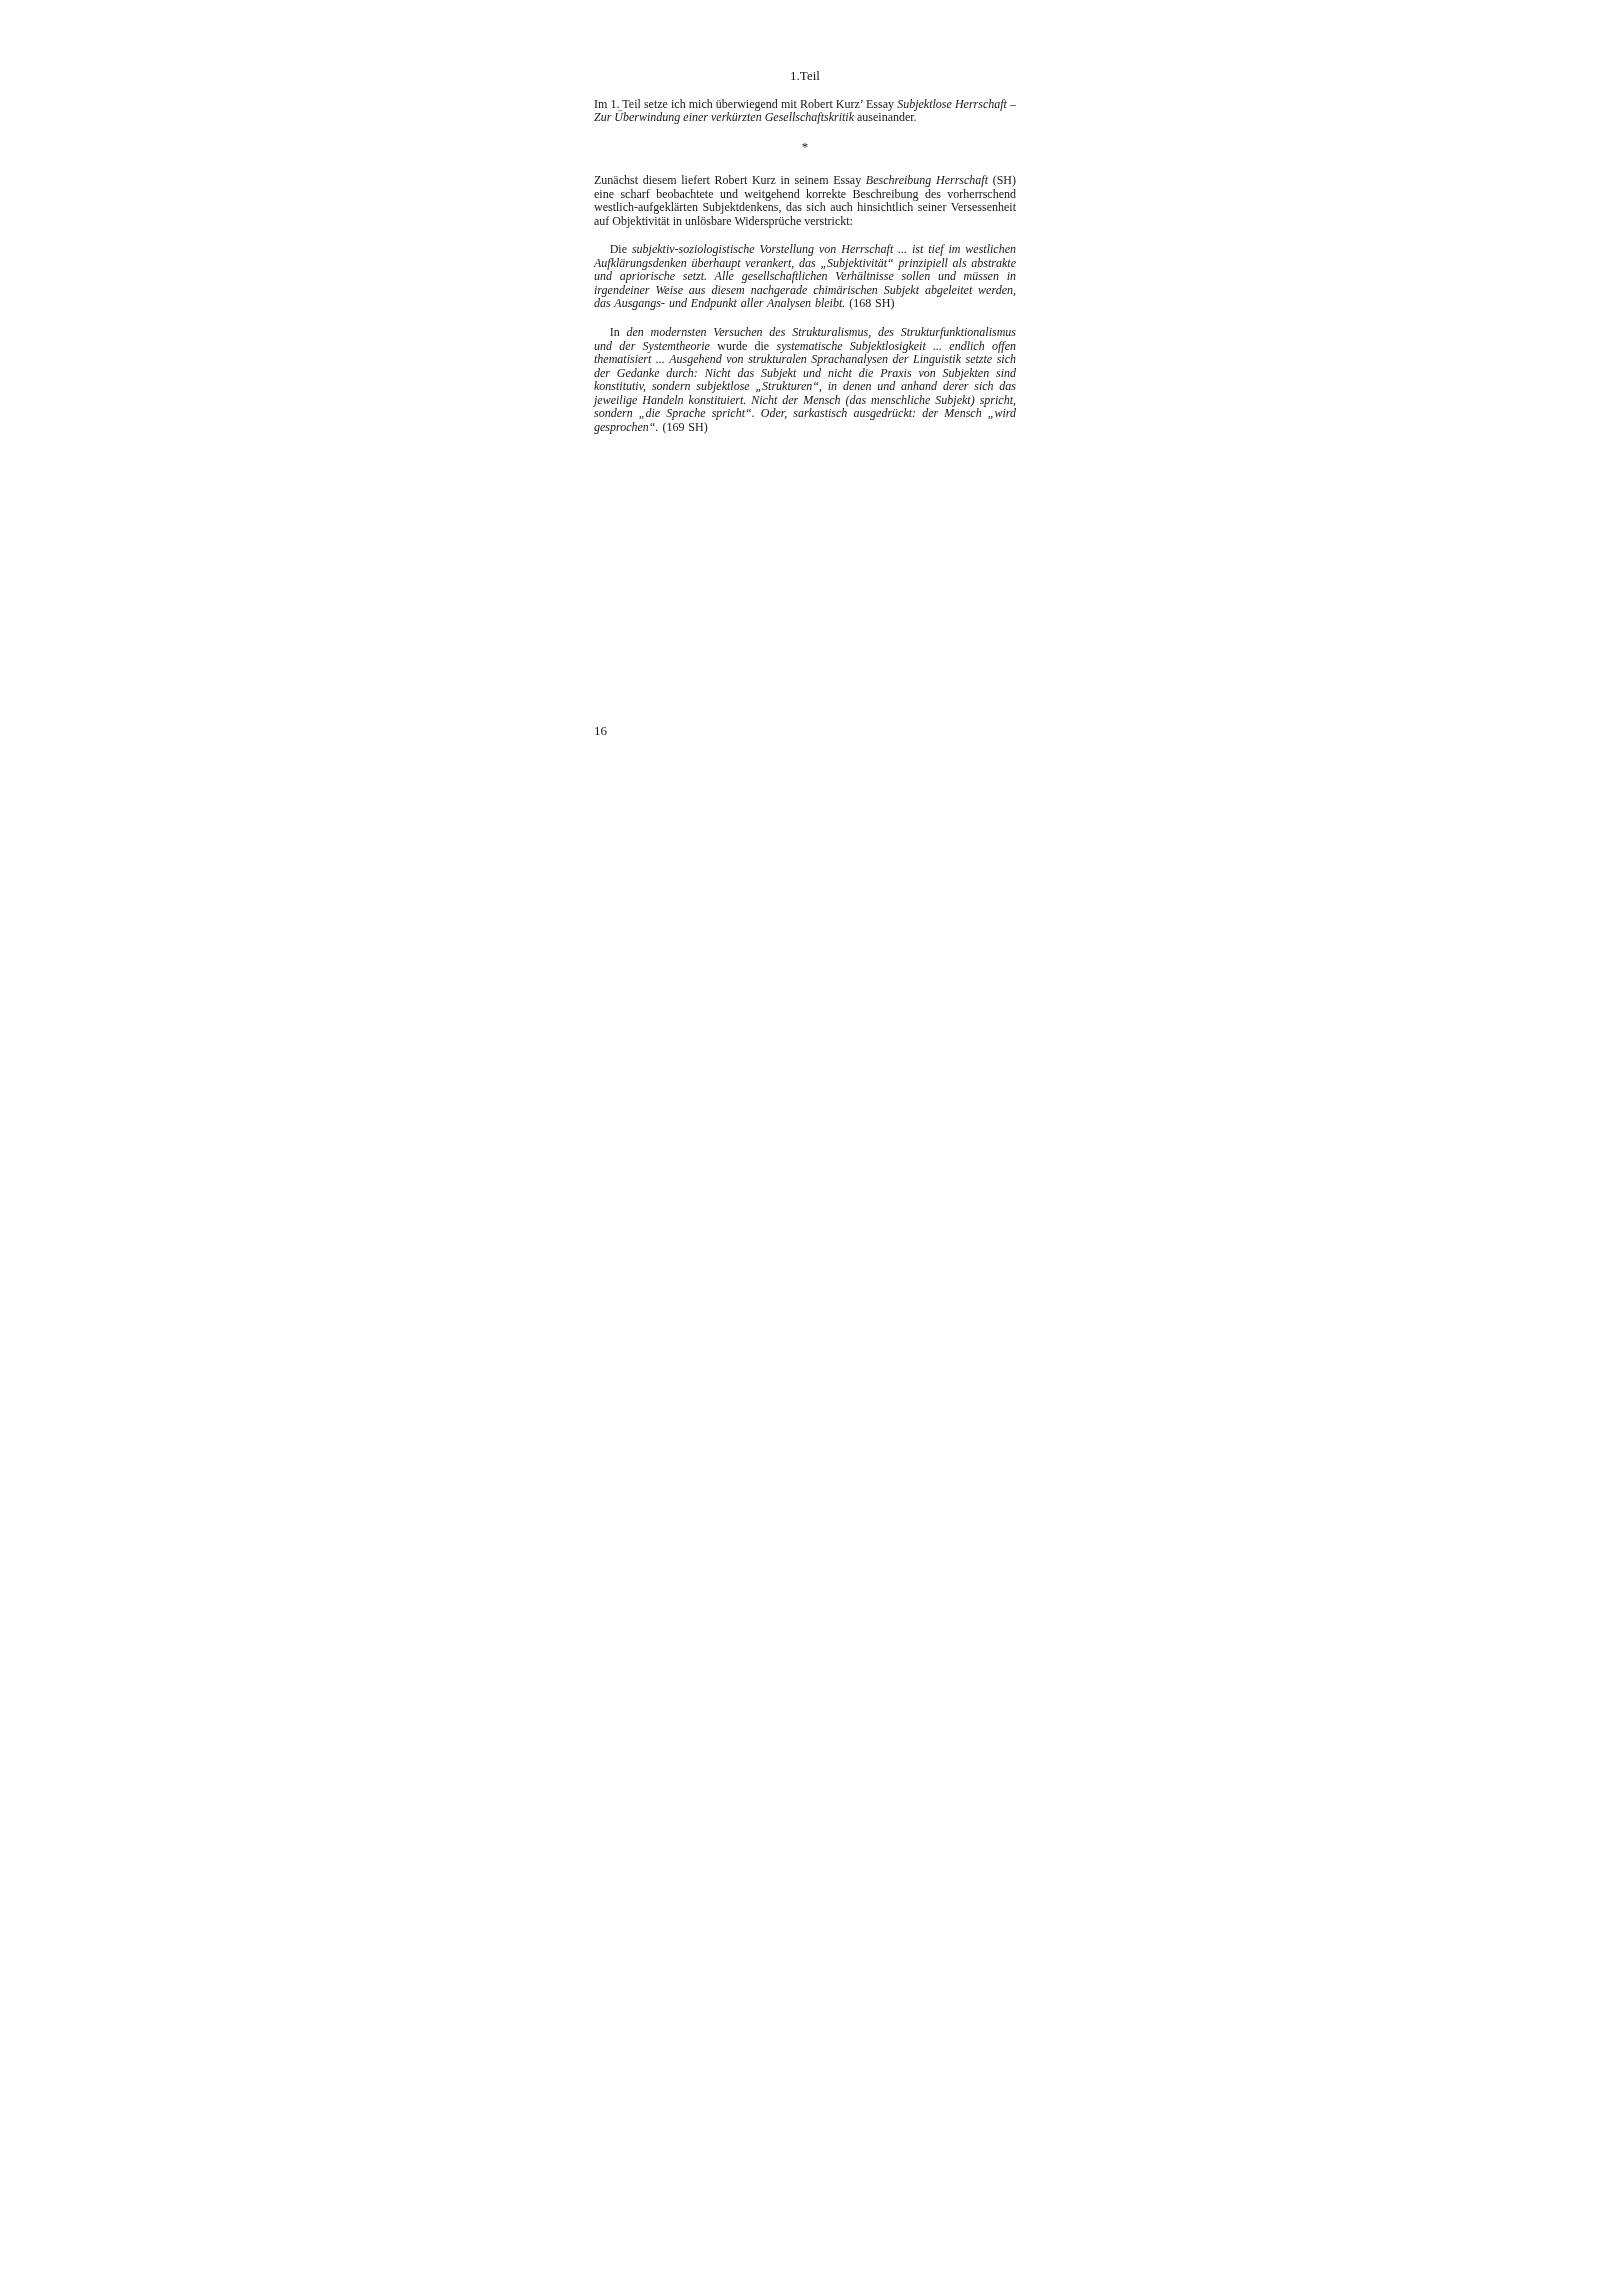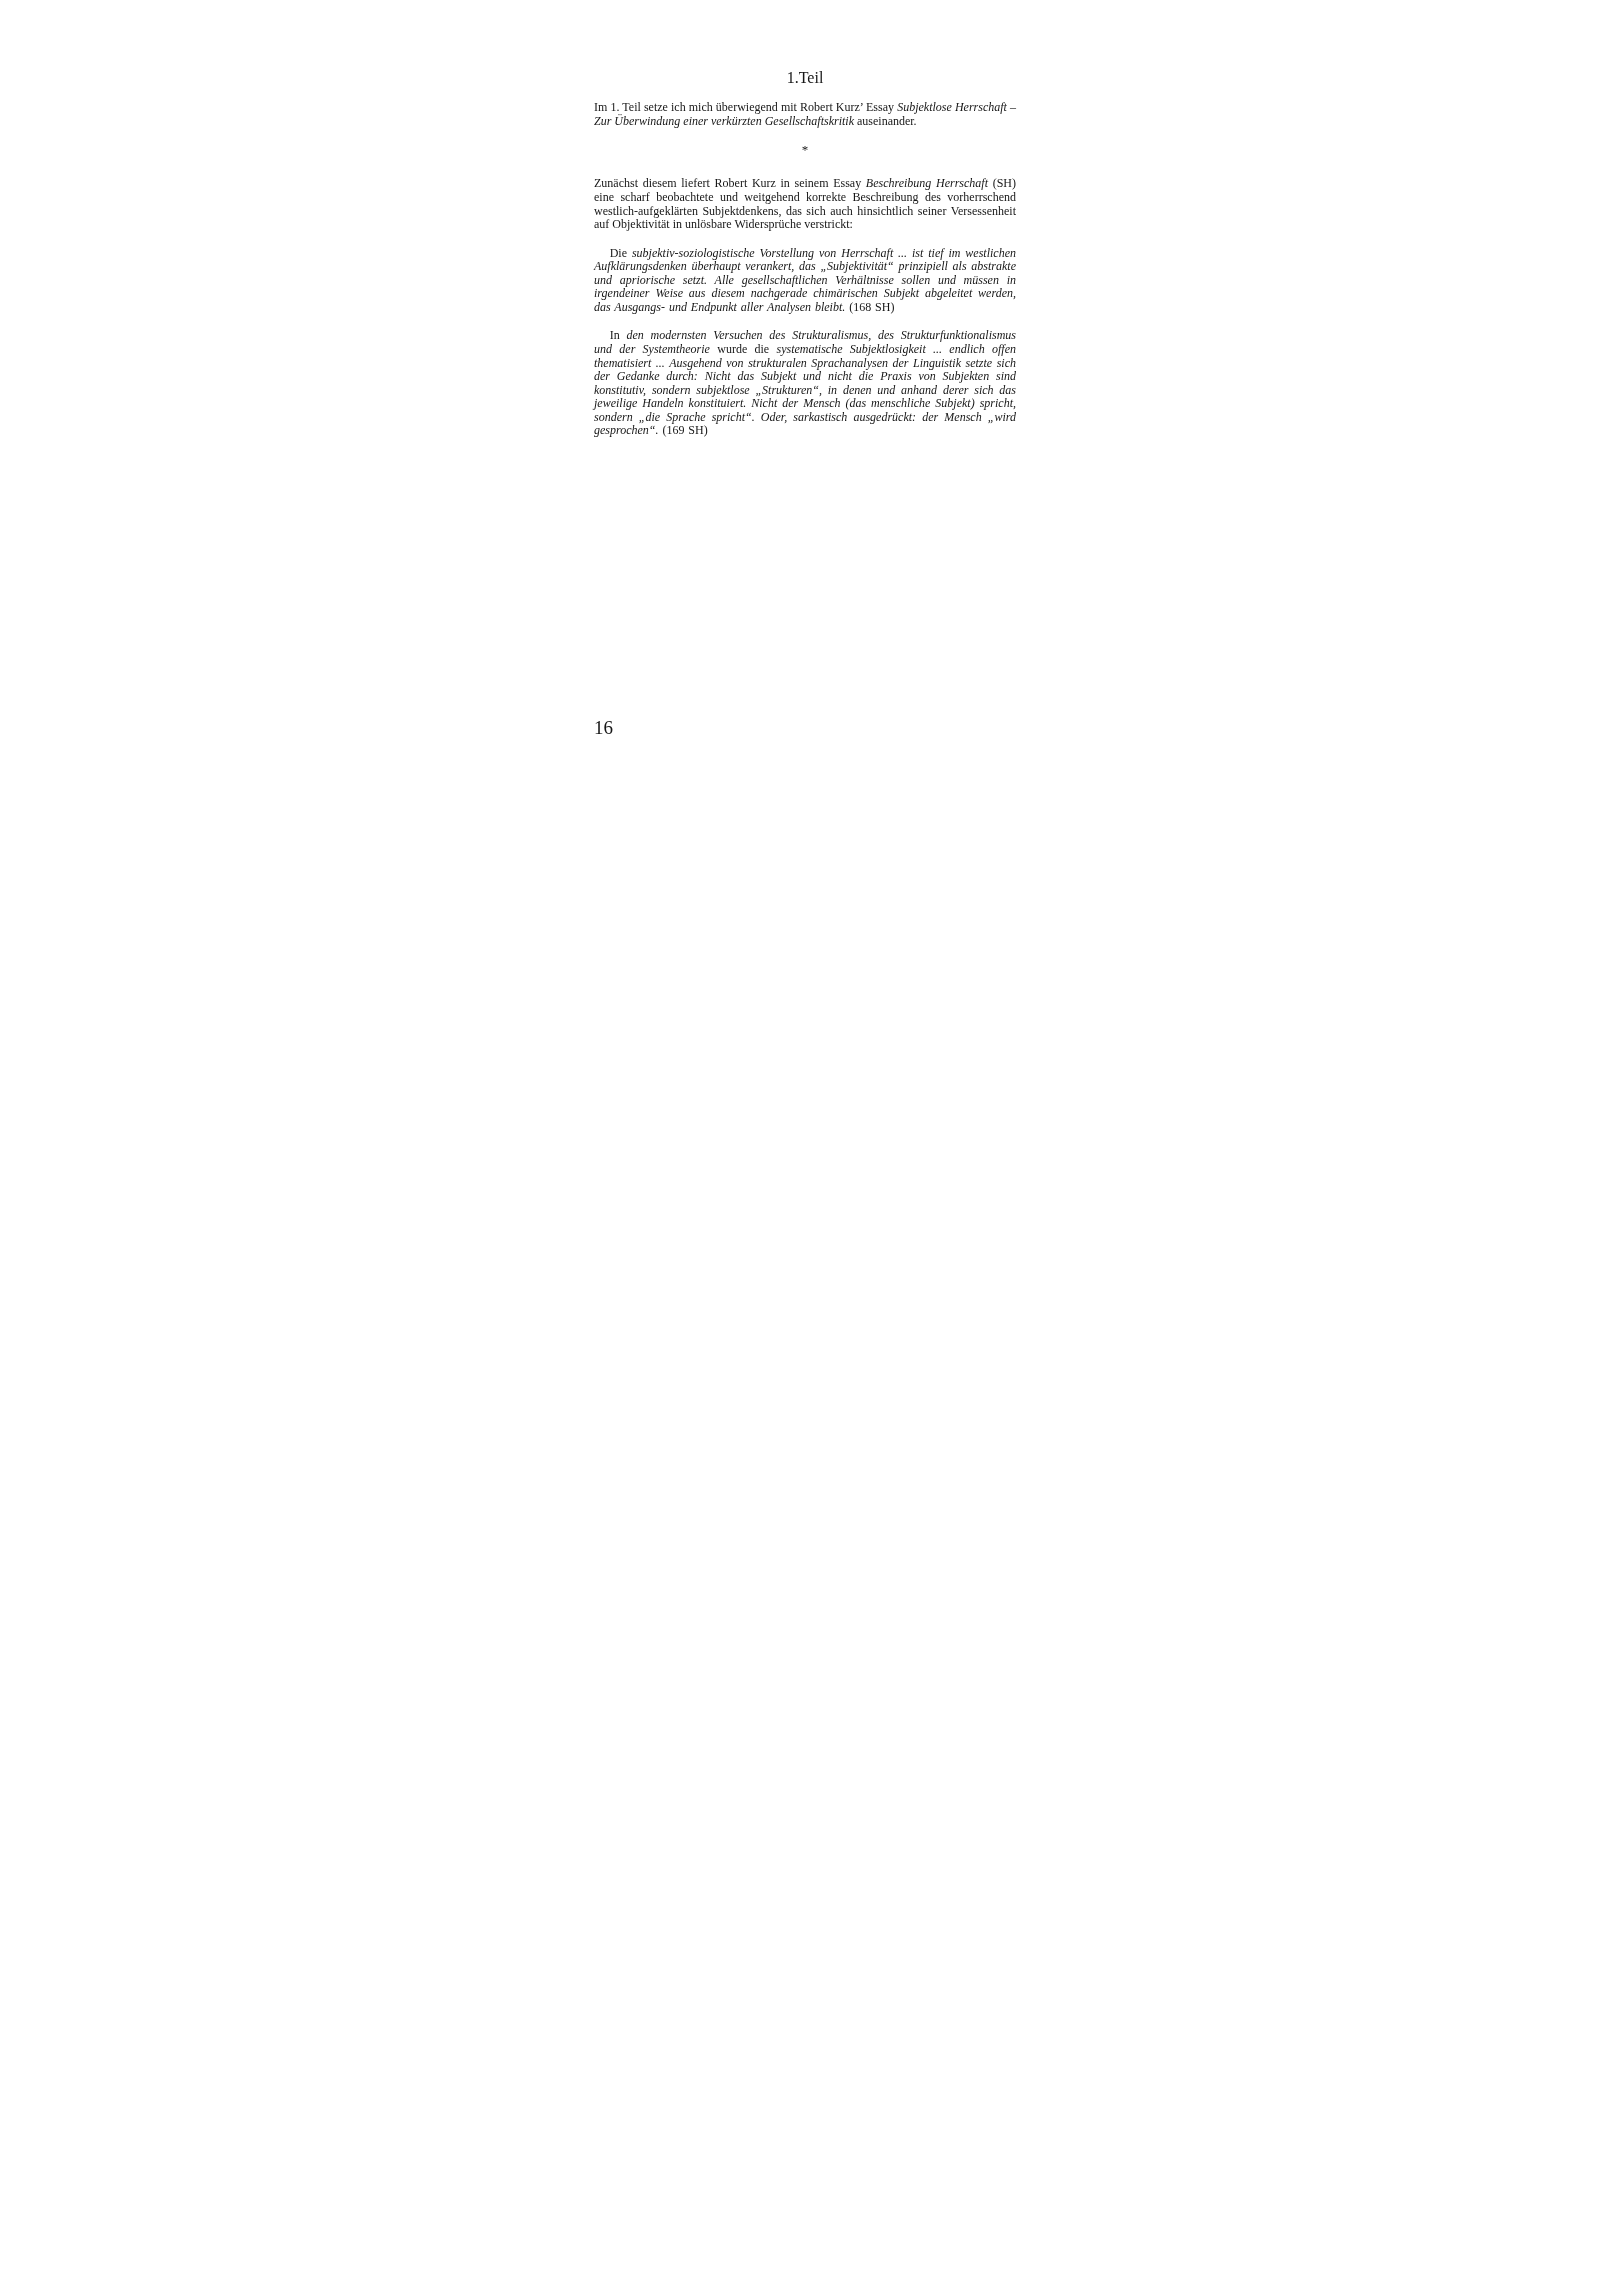--- a/index.html
+++ b/index.html
@@ -13,21 +13,21 @@
     width: 540px;
     min-height: 765px;
     margin: 0 auto;
     background: #ffffff;
     color: #161616;
     font-family: "Liberation Serif", "DejaVu Serif", serif;
     padding: 69px 64px 0 54px;
     box-sizing: border-box;
   }
   .heading {
-    font-size: 16px;
+    font-size: 13px;
     font-weight: normal;
     text-align: center;
     margin: 0 0 14px 0;
     line-height: 1.15;
   }
   .para {
     font-size: 12px;
     line-height: 1.13;
     text-align: justify;
     margin: 0 0 15px 0;
@@ -44,21 +44,21 @@
     text-indent: 15.7px;
     word-spacing: 0.9px;
   }
   .quote-first {
     margin-top: 2px;
   }
   .page-number {
     position: absolute;
     left: 54px;
     bottom: 26px;
-    font-size: 19px;
+    font-size: 13px;
   }
 </style>
 </head>
 <body>
 
 <div class="page">
 
   <h1 class="heading">1.Teil</h1>
 
   <p class="para"><span class="rm">Im 1. Teil setze ich mich überwiegend mit Robert Kurz’ Essay </span><span class="it">Subjektlose Herrschaft – Zur Überwindung einer verkürzten Gesellschaftskritik</span><span class="rm"> auseinander.</span></p>

